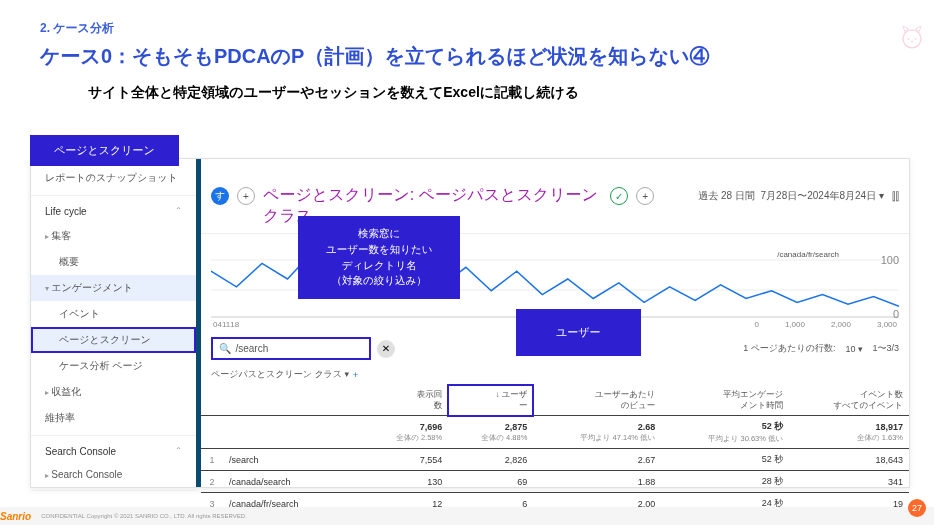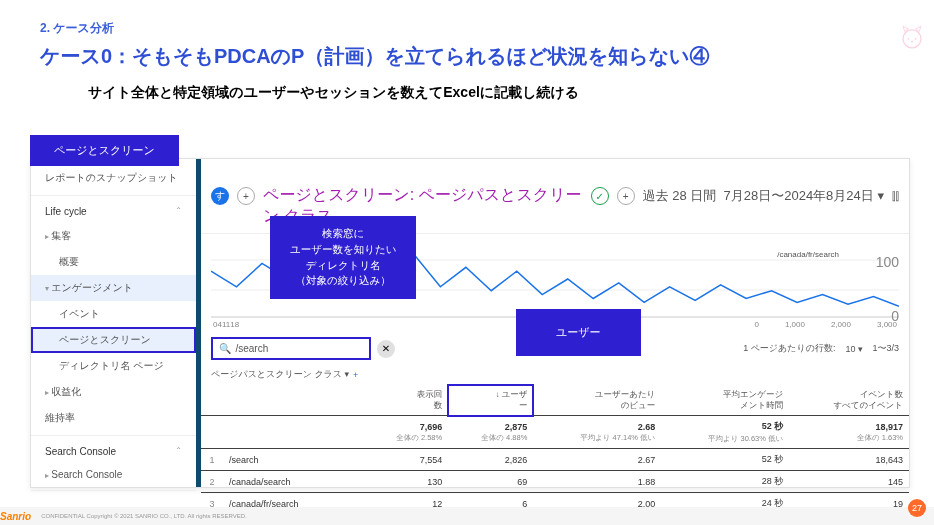--- a/index.html
+++ b/index.html
@@ -2,39 +2,39 @@
 <html><head>
 <meta charset="utf-8">
 <style>
   * { box-sizing: border-box; margin: 0; padding: 0; }
   body { font-family: "Hiragino Sans", "Yu Gothic", Arial, sans-serif; background: #fff; width: 934px; height: 525px; position: relative; overflow: hidden; }
   .slide { position: relative; width: 100%; height: 100%; padding: 20px 40px; }
   .breadcrumb { color: #3b5fd9; font-size: 12px; font-weight: 600; margin-bottom: 6px; }
   .title { color: #2e4fd4; font-size: 20px; font-weight: 700; margin-bottom: 14px; }
   .subtitle { color: #000; font-size: 14px; font-weight: 700; margin-left: 48px; margin-bottom: 12px; }
   .callout { background: #2e1fd0; color: #fff; font-size: 11px; padding: 8px 24px; display: inline-block; position: absolute; z-index: 5; }
-  .callout.large { font-size: 10.5px; padding: 10px 20px; text-align: center; line-height: 1.5; }
+  .callout.large { font-size: 10.5px; padding: 10px 28px; text-align: center; line-height: 1.5; margin-left: 28px; }
   .panel { position: absolute; left: 30px; top: 158px; width: 880px; height: 330px; background: #fff; border: 1px solid #e0e0e0; box-shadow: 0 2px 6px rgba(0,0,0,0.08); display: flex; }
   .sidebar { width: 170px; border-right: 5px solid #0c4a6e; padding: 6px 0; font-size: 10px; color: #555; }
   .sidebar-item { padding: 6px 14px; cursor: pointer; }
   .sidebar-item.sub { padding-left: 28px; }
   .sidebar-item.selected { background: #e8f0fe; }
   .sidebar-item.hl { outline: 2px solid #2e1fd0; outline-offset: -2px; }
   .sidebar-sep { border-top: 1px solid #eee; margin: 4px 0; }
   .sidebar-head { padding: 6px 14px; font-size: 10px; color: #333; display: flex; justify-content: space-between; }
   .main { flex: 1; position: relative; }
   .topbar { display: flex; align-items: center; gap: 8px; padding: 6px 10px; border-bottom: 1px solid #eee; font-size: 11px; }
   .icon-circ { width: 18px; height: 18px; border-radius: 50%; display: inline-flex; align-items: center; justify-content: center; font-size: 10px; }
   .icon-circ.blue { background: #1a73e8; color: #fff; }
   .icon-circ.gray { border: 1px solid #aaa; color: #555; }
   .topbar-title { flex: 1; color: #a21caf; font-size: 16px; margin-top: 20px; }
-  .date { font-size: 13px; color: #555; }
+  .date { font-size: 10px; color: #555; margin-left: 36px; }
   .chart { position: relative; height: 78px; margin: 6px 10px 2px 10px; }
   .chart svg { width: 100%; height: 100%; }
-  .chart-yticks { position: absolute; right: 0; top: 0; font-size: 14px; color: #888; }
+  .chart-yticks { position: absolute; right: 0; top: 0; font-size: 11px; color: #888; }
   .chart-legend { position: absolute; right: 60px; top: 10px; font-size: 8px; color: #555; }
   .chart-xticks { display: flex; justify-content: space-between; font-size: 8px; color: #888; padding: 0 12px 4px 12px; }
   .searchrow { display: flex; align-items: center; gap: 6px; padding: 4px 10px; }
   .search { border: 2px solid #2e1fd0; padding: 4px 6px; width: 160px; display: flex; align-items: center; gap: 4px; font-size: 10px; color: #555; }
   .clear { width: 18px; height: 18px; border-radius: 50%; background: #e0e0e0; display: inline-flex; align-items: center; justify-content: center; font-size: 10px; }
   .pager { margin-left: auto; font-size: 9px; color: #555; display: flex; gap: 10px; align-items: center; }
   .tblhead { display: flex; padding: 4px 10px; font-size: 9px; color: #555; align-items: center; }
   .dim { color: #555; }
   .plus { color: #1a73e8; margin-left: 4px; }
   table { width: 100%; border-collapse: collapse; font-size: 9px; color: #333; }
@@ -76,21 +76,21 @@
       <div class="sidebar-sep"></div>
       <div class="sidebar-head">
           <span>Life cycle</span>
           <span class="chev">⌃</span>
         </div>
       <div class="sidebar-item"><span class="chev">▸ </span><span>集客</span></div>
       <div class="sidebar-item sub">概要</div>
       <div class="sidebar-item selected"><span class="chev">▾ </span><span>エンゲージメント</span></div>
       <div class="sidebar-item sub">イベント</div>
       <div class="sidebar-item sub selected hl">ページとスクリーン</div>
-      <div class="sidebar-item sub">ディレクトリ名 ページ</div>
+      <div class="sidebar-item sub">ケース分析 ページ</div>
       <div class="sidebar-item"><span class="chev">▸ </span><span>収益化</span></div>
       <div class="sidebar-item">維持率</div>
       <div class="sidebar-sep"></div>
       <div class="sidebar-head">
           <span>Search Console</span>
           <span class="chev">⌃</span>
         </div>
       <div class="sidebar-item"><span class="chev">▸ </span><span>Search Console</span></div>
       <div class="sidebar-sep"></div>
       <div class="sidebar-head"></div>
@@ -179,21 +179,21 @@
               <td>52 秒</td>
               <td>18,643</td>
             </tr>
           <tr>
               <td class="idx">2</td>
               <td class="path">/canada/search</td>
               <td>130</td>
               <td>69</td>
               <td>1.88</td>
               <td>28 秒</td>
-              <td>145</td>
+              <td>341</td>
             </tr>
           <tr>
               <td class="idx">3</td>
               <td class="path">/canada/fr/search</td>
               <td>12</td>
               <td>6</td>
               <td>2.00</td>
               <td>24 秒</td>
               <td>19</td>
             </tr>

